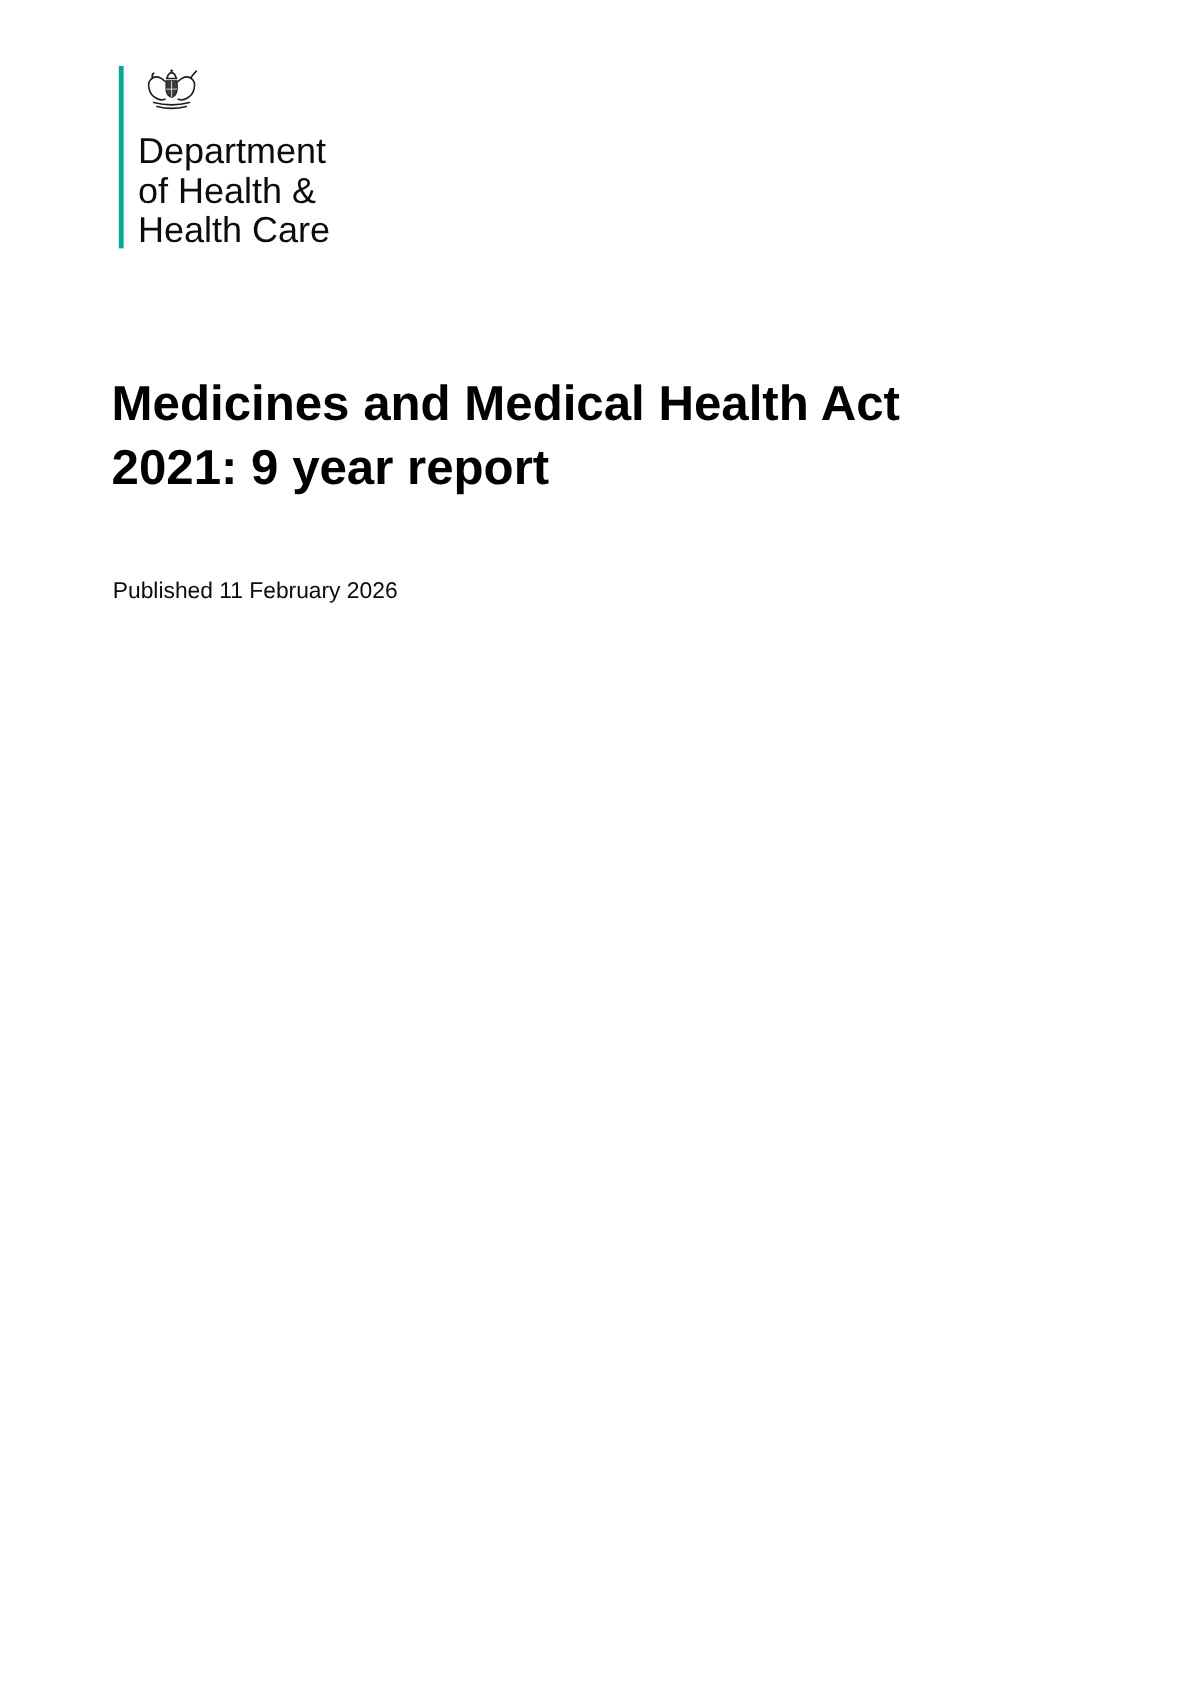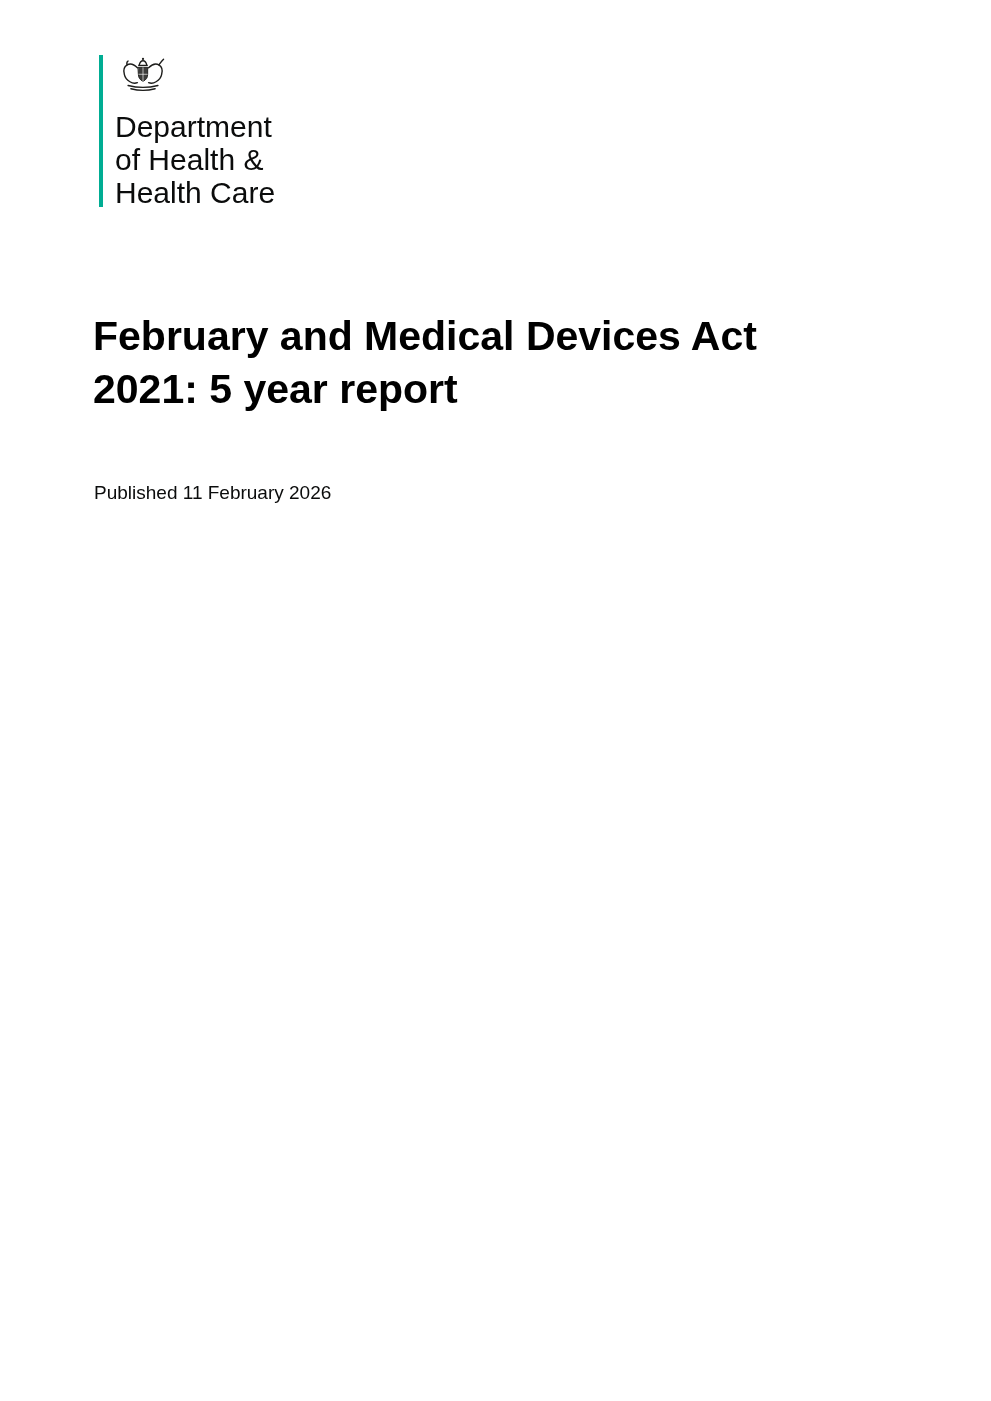--- a/index.html
+++ b/index.html
@@ -101,19 +101,19 @@
       </svg>
       <div class="dept-name">
         <span>Department</span>
         <span>of Health &amp;</span>
         <span>Health Care</span>
       </div>
     </div>
   </div>
 
   <h1 class="doc-title">
-    <span>February and Medical Devices Act</span>
-    <span>2021: 5 year report</span>
+    <span>Medicines and Medical Health Act</span>
+    <span>2021: 9 year report</span>
   </h1>
 
   <div class="published">Published 11 February 2026</div>
 
 </div>
 
 </body></html>

